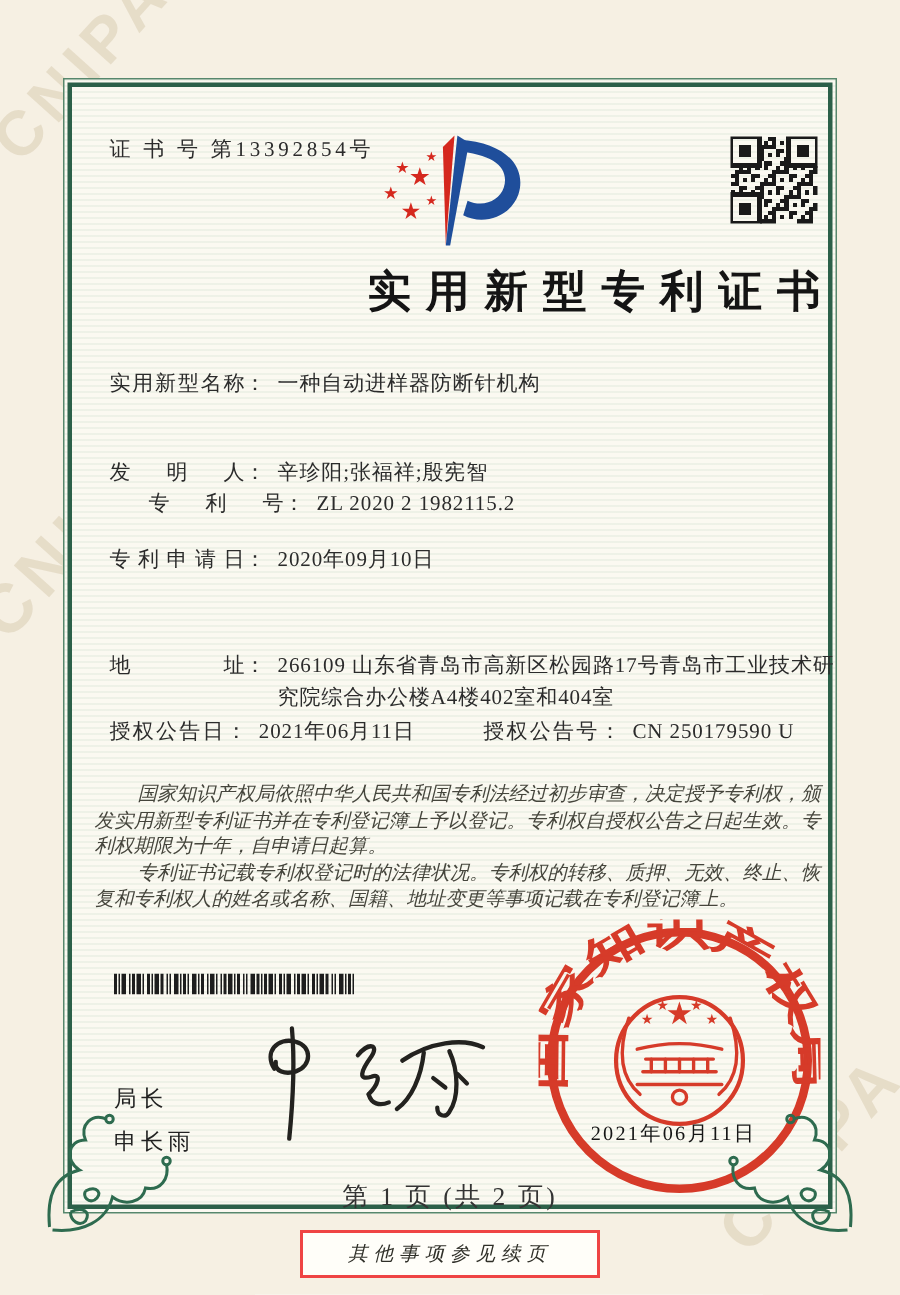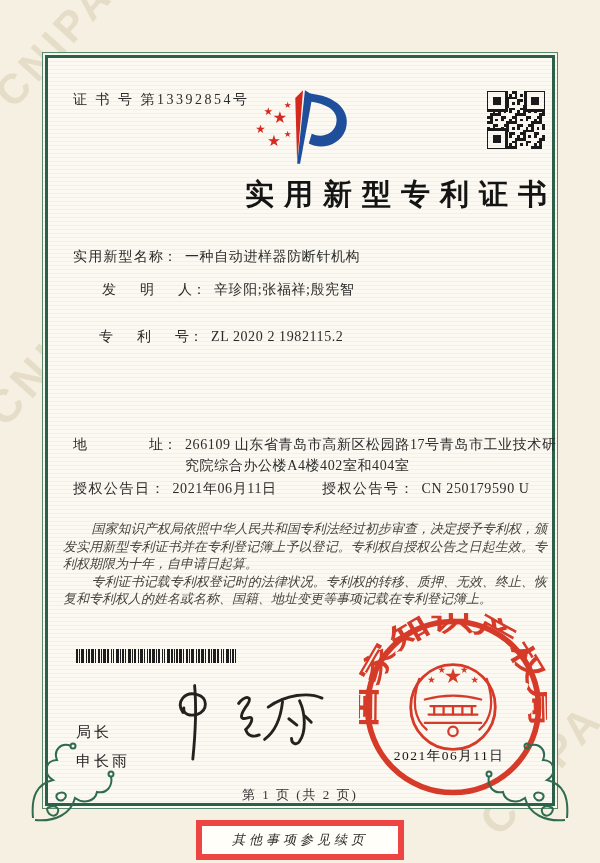--- a/index.html
+++ b/index.html
@@ -46,21 +46,21 @@
     white-space:nowrap; line-height:21px;
   }
   .row .lbl {
     display:inline-block; width:90px; text-align:justify; text-align-last:justify;
     vertical-align:top;
   }
   .row .colon { vertical-align:top; }
   .row .val {
     display:inline-block; margin-left:8px; vertical-align:top; letter-spacing:0.6px;
   }
-  .row-name   { top:193px; } .row-inv { top:226px;margin-left:29px; } .row-patno { top:273px;margin-left:26px; }
+  .row-name   { top:193px; } .row-inv { top:252px; } .row-patno { top:273px;margin-left:26px; }
   .row-filing { top:310px; } .row-owner { top:346px; }
   .row-addr   { top:381px; }
   .row-addr .val { white-space:normal; width:378px; }
   .row-grant  { top:425px; }
   .row-grant .g2 { margin-left:42px; }
   .row-grant .glbl { letter-spacing:1.5px; }
   .paras {
     position:absolute; left:20px; top:467px; width:484px; font-size:13px;
     line-height:17.6px; font-style:italic; color:#45453c; text-align:justify;
   }
@@ -72,28 +72,28 @@
   .signer-title { top:642px; }
   .signer-name  { top:671px; }
   .signature { position:absolute; left:122px; top:624px; width:166px; height:88px; z-index:3; }
   .seal { position:absolute; left:316px; top:560px; width:188px; height:188px; z-index:2; opacity:0.95; }
   .seal-date {
     position:absolute; left:308px; top:694px; width:196px; text-align:center;
     font-size:13.5px; letter-spacing:1.5px; color:#151515; z-index:4;
   }
   .page-no {
     position:absolute; left:0; right:0; top:733px; text-align:center;
-    font-size:13px; letter-spacing:2px; color:#333;
+    font-size:17px; letter-spacing:2px; color:#333;
   }
   .ornament { position:absolute; width:92px; height:92px; z-index:5; pointer-events:none; }
   .orn-left  { left:-16px; bottom:-16px; }
   .orn-right { right:-16px; bottom:-16px; transform:scaleX(-1); }
   .note {
     position:absolute; left:50%; top:820px; transform:translateX(-50%);
-    background:#fffef9; border:6px solid #ef4444; padding:5px 30px;
+    background:#fffef9; border:2px solid #ef4444; padding:5px 30px;
     font-size:13px; letter-spacing:4px; color:#2f2f28; font-style:italic;
     white-space:nowrap; z-index:1;
   }
 </style>
 </head>
 <body>
 
 <div class="watermark wm1">CNIPA</div>
 <div class="watermark wm2">CNIPA</div>
 <div class="watermark wm3">CNIPA</div>
@@ -261,20 +261,23 @@
 
   <div class="row row-name">
     <span class="lbl">实用新型名称</span><span class="colon">：</span><span class="val">一种自动进样器防断针机构</span>
   </div>
   <div class="row row-inv">
     <span class="lbl">发明人</span><span class="colon">：</span><span class="val">辛珍阳;张福祥;殷宪智</span>
   </div>
   <div class="row row-patno">
     <span class="lbl">专利号</span><span class="colon">：</span><span class="val">ZL 2020 2 1982115.2</span>
   </div>
+  <div class="row row-filing">
+    <span class="lbl">专利申请日</span><span class="colon">：</span><span class="val">2020年09月10日</span>
+  </div>
   <div class="row row-addr">
     <span class="lbl">地址</span><span class="colon">：</span><span class="val">266109 山东省青岛市高新区松园路17号青岛市工业技术研究院综合办公楼A4楼402室和404室</span>
   </div>
   <div class="row row-grant">
     <span class="g1"><span class="glbl">授权公告日</span><span>：</span><span class="val">2021年06月11日</span></span>
     <span class="g2"><span class="glbl">授权公告号</span><span>：</span><span class="val">CN 250179590 U</span></span>
   </div>
 
   <div class="paras">
     <p>国家知识产权局依照中华人民共和国专利法经过初步审查，决定授予专利权，颁发实用新型专利证书并在专利登记簿上予以登记。专利权自授权公告之日起生效。专利权期限为十年，自申请日起算。</p>

